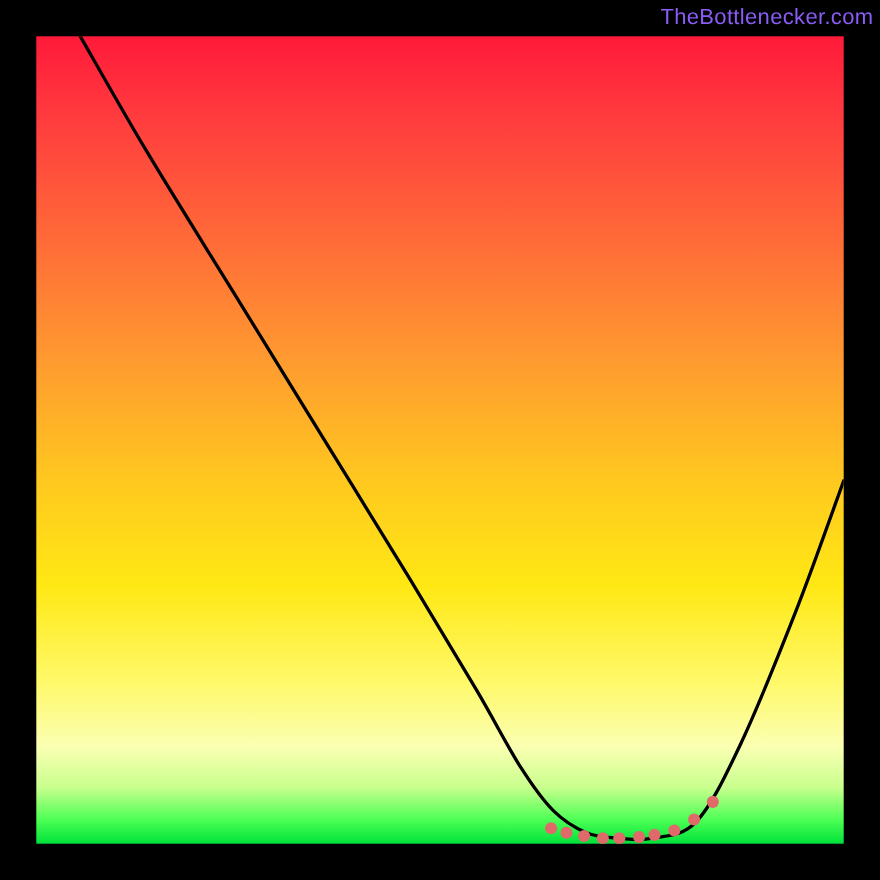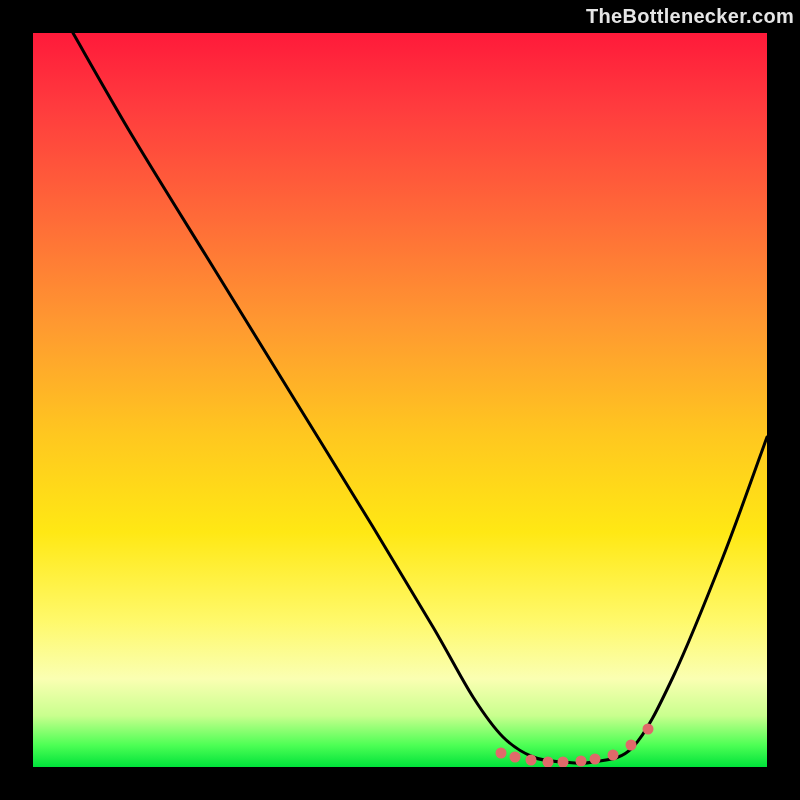--- a/index.html
+++ b/index.html
@@ -13,21 +13,21 @@
       #ff9a30 40%,
       #ffc81f 55%,
       #ffe814 68%,
       #fff96a 80%,
       #faffb2 88%,
       #c9ff8e 93%,
       #4eff55 97%,
       #00e23a 100%);
   }
   svg.curve{position:absolute;left:0;top:0;width:734px;height:734px;pointer-events:none}
-  .attr{position:absolute;right:6px;top:5px;color:#e5e5e5;font-size:20px;font-weight:700;letter-spacing:.3px}
+  .attr{position:absolute;right:6px;top:5px;color:#8b5cf6;font-size:20px;font-weight:400;letter-spacing:.3px}
 </style>
 </head>
 <body>
 
 <div class="outer">
   <div class="attr">TheBottlenecker.com</div>
   <div class="plot">
     <svg class="curve" viewBox="0 0 734 734">
       <path id="curvePath" fill="none" stroke="#000000" stroke-width="3" stroke-linecap="round" d="M40 0 C 50.0 17.3,76.7 65.0,100 104 C 123.3 143.0,153.3 190.7,180 234 C 206.7 277.3,233.3 320.7,260 364 C 286.7 407.3,316.7 455.7,340 494 C 363.3 532.3,383.3 565.7,400 594 C 416.7 622.3,428.3 645.7,440 664 C 451.7 682.3,460.0 694.0,470 704 C 480.0 714.0,490.0 719.8,500 724 C 510.0 728.2,520.0 728.2,530 729 C 540.0 729.8,548.3 731.5,560 729 C 571.7 726.5,586.7 728.2,600 714 C 613.3 699.8,625.0 675.7,640 644 C 655.0 612.3,674.3 564.0,690 524 C 705.7 484.0,726.7 424.0,734 404"></path>
       <g id="dotsGroup">

